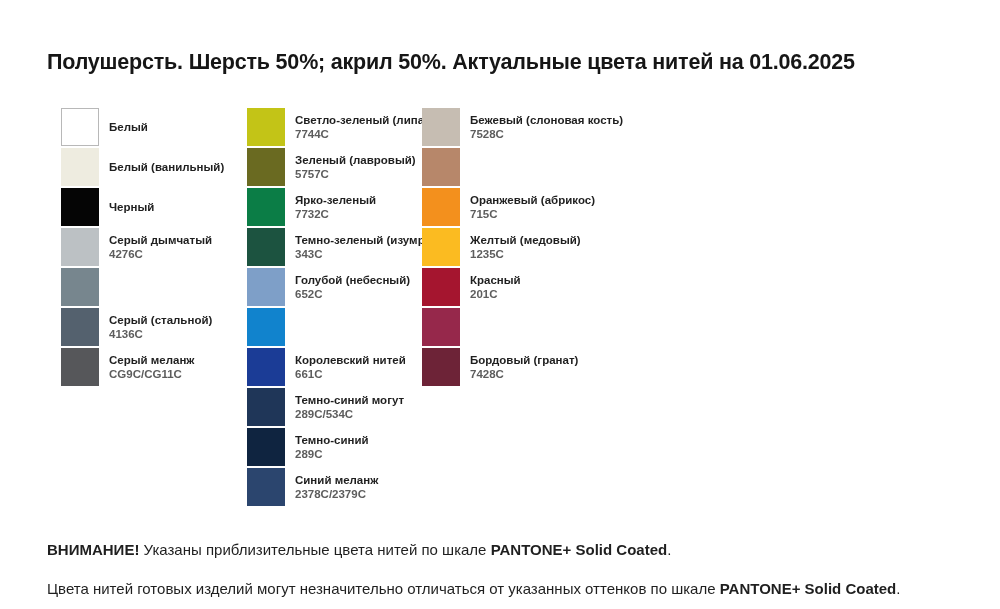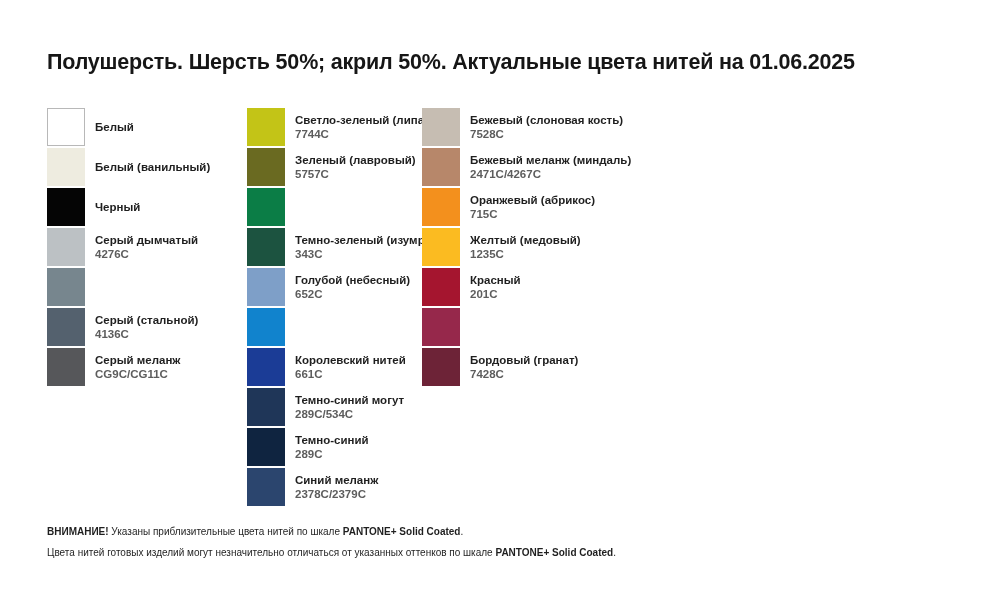--- a/index.html
+++ b/index.html
@@ -40,21 +40,21 @@
     position: absolute;
     left: 0;
     top: 108px;
     width: 1000px;
   }
 
   .column {
     position: absolute;
     top: 0;
   }
-  .column.col-0 { left: 47px;  width: 200px; }
+  .column.col-0 { left: 61px;  width: 200px; }
   .column.col-1 { left: 247px; width: 200px; }
   .column.col-2 { left: 422px; width: 250px; }
 
   .swatch-row {
     position: relative;
     height: 40px;
     margin-bottom: 0;
   }
 
   .swatch {
@@ -96,24 +96,25 @@
   .code:empty { display: none; }
 
   
   .footer {
     position: absolute;
     left: 47px;
     top: 521px;
     width: 910px;
   }
   .footer-line {
-    font-size: 10px;
+    font-size: 15px;
     color: #1f1f1f;
     line-height: 21px;
     white-space: nowrap;
+    margin-top: 18px;
   }
   .footer-line .bold {
     font-weight: bold;
   }
 </style>
 </head>
 <body>
 
 <div class="page">
 
@@ -174,20 +175,24 @@
         </div>
         <div class="swatch-row">
           <div class="swatch" style="background: rgb(106, 106, 33);"></div>
           <div class="labels">
             <div class="name">Зеленый (лавровый)</div>
             <div class="code">5757C</div>
           </div>
         </div>
         <div class="swatch-row">
           <div class="swatch" style="background: rgb(11, 125, 70);"></div>
+          <div class="labels">
+            <div class="name">Ярко-зеленый</div>
+            <div class="code">7732C</div>
+          </div>
         </div>
         <div class="swatch-row">
           <div class="swatch" style="background: rgb(28, 83, 64);"></div>
           <div class="labels">
             <div class="name">Темно-зеленый (изумруд)</div>
             <div class="code">343C</div>
           </div>
         </div>
         <div class="swatch-row">
           <div class="swatch" style="background: rgb(126, 159, 200);"></div>
@@ -231,24 +236,20 @@
       <div class="column col-2">
         <div class="swatch-row">
           <div class="swatch" style="background: rgb(198, 189, 178);"></div>
           <div class="labels">
             <div class="name">Бежевый (слоновая кость)</div>
             <div class="code">7528C</div>
           </div>
         </div>
         <div class="swatch-row">
           <div class="swatch" style="background: rgb(183, 135, 106);"></div>
-          <div class="labels">
-            <div class="name">Бежевый меланж (миндаль)</div>
-            <div class="code">2471C/4267C</div>
-          </div>
         </div>
         <div class="swatch-row">
           <div class="swatch" style="background: rgb(243, 144, 29);"></div>
           <div class="labels">
             <div class="name">Оранжевый (абрикос)</div>
             <div class="code">715C</div>
           </div>
         </div>
         <div class="swatch-row">
           <div class="swatch" style="background: rgb(251, 187, 33);"></div>

